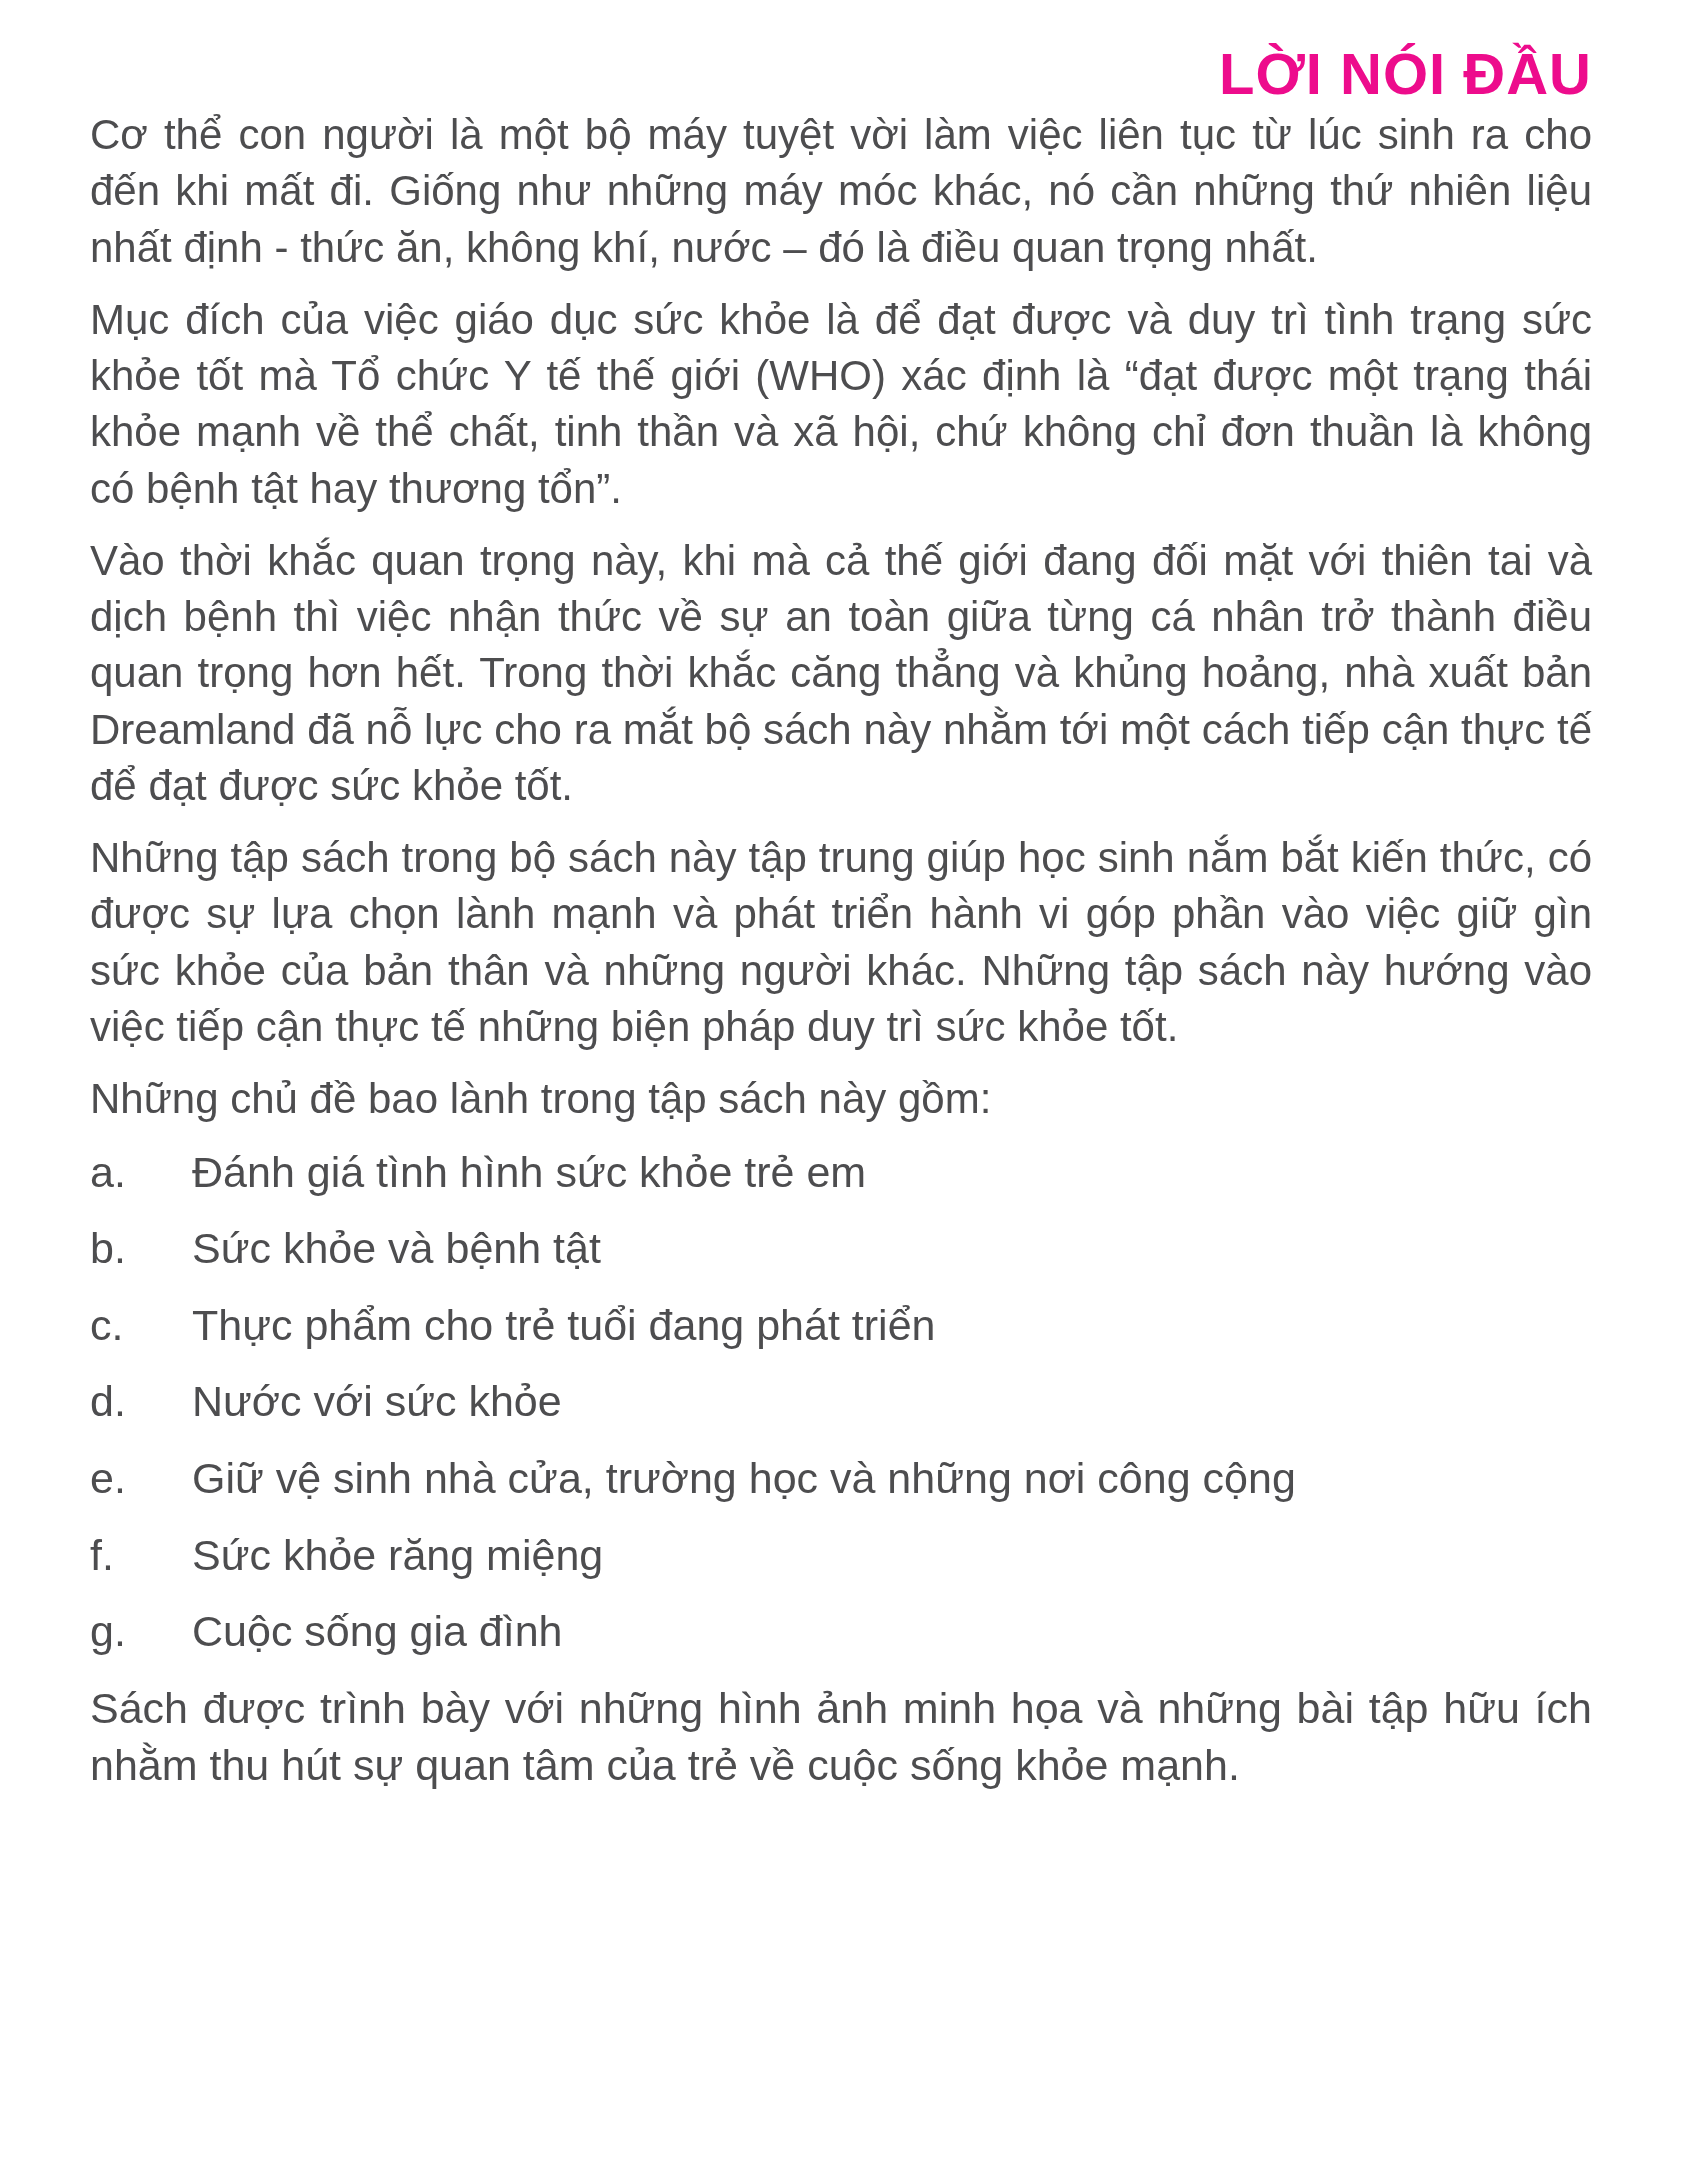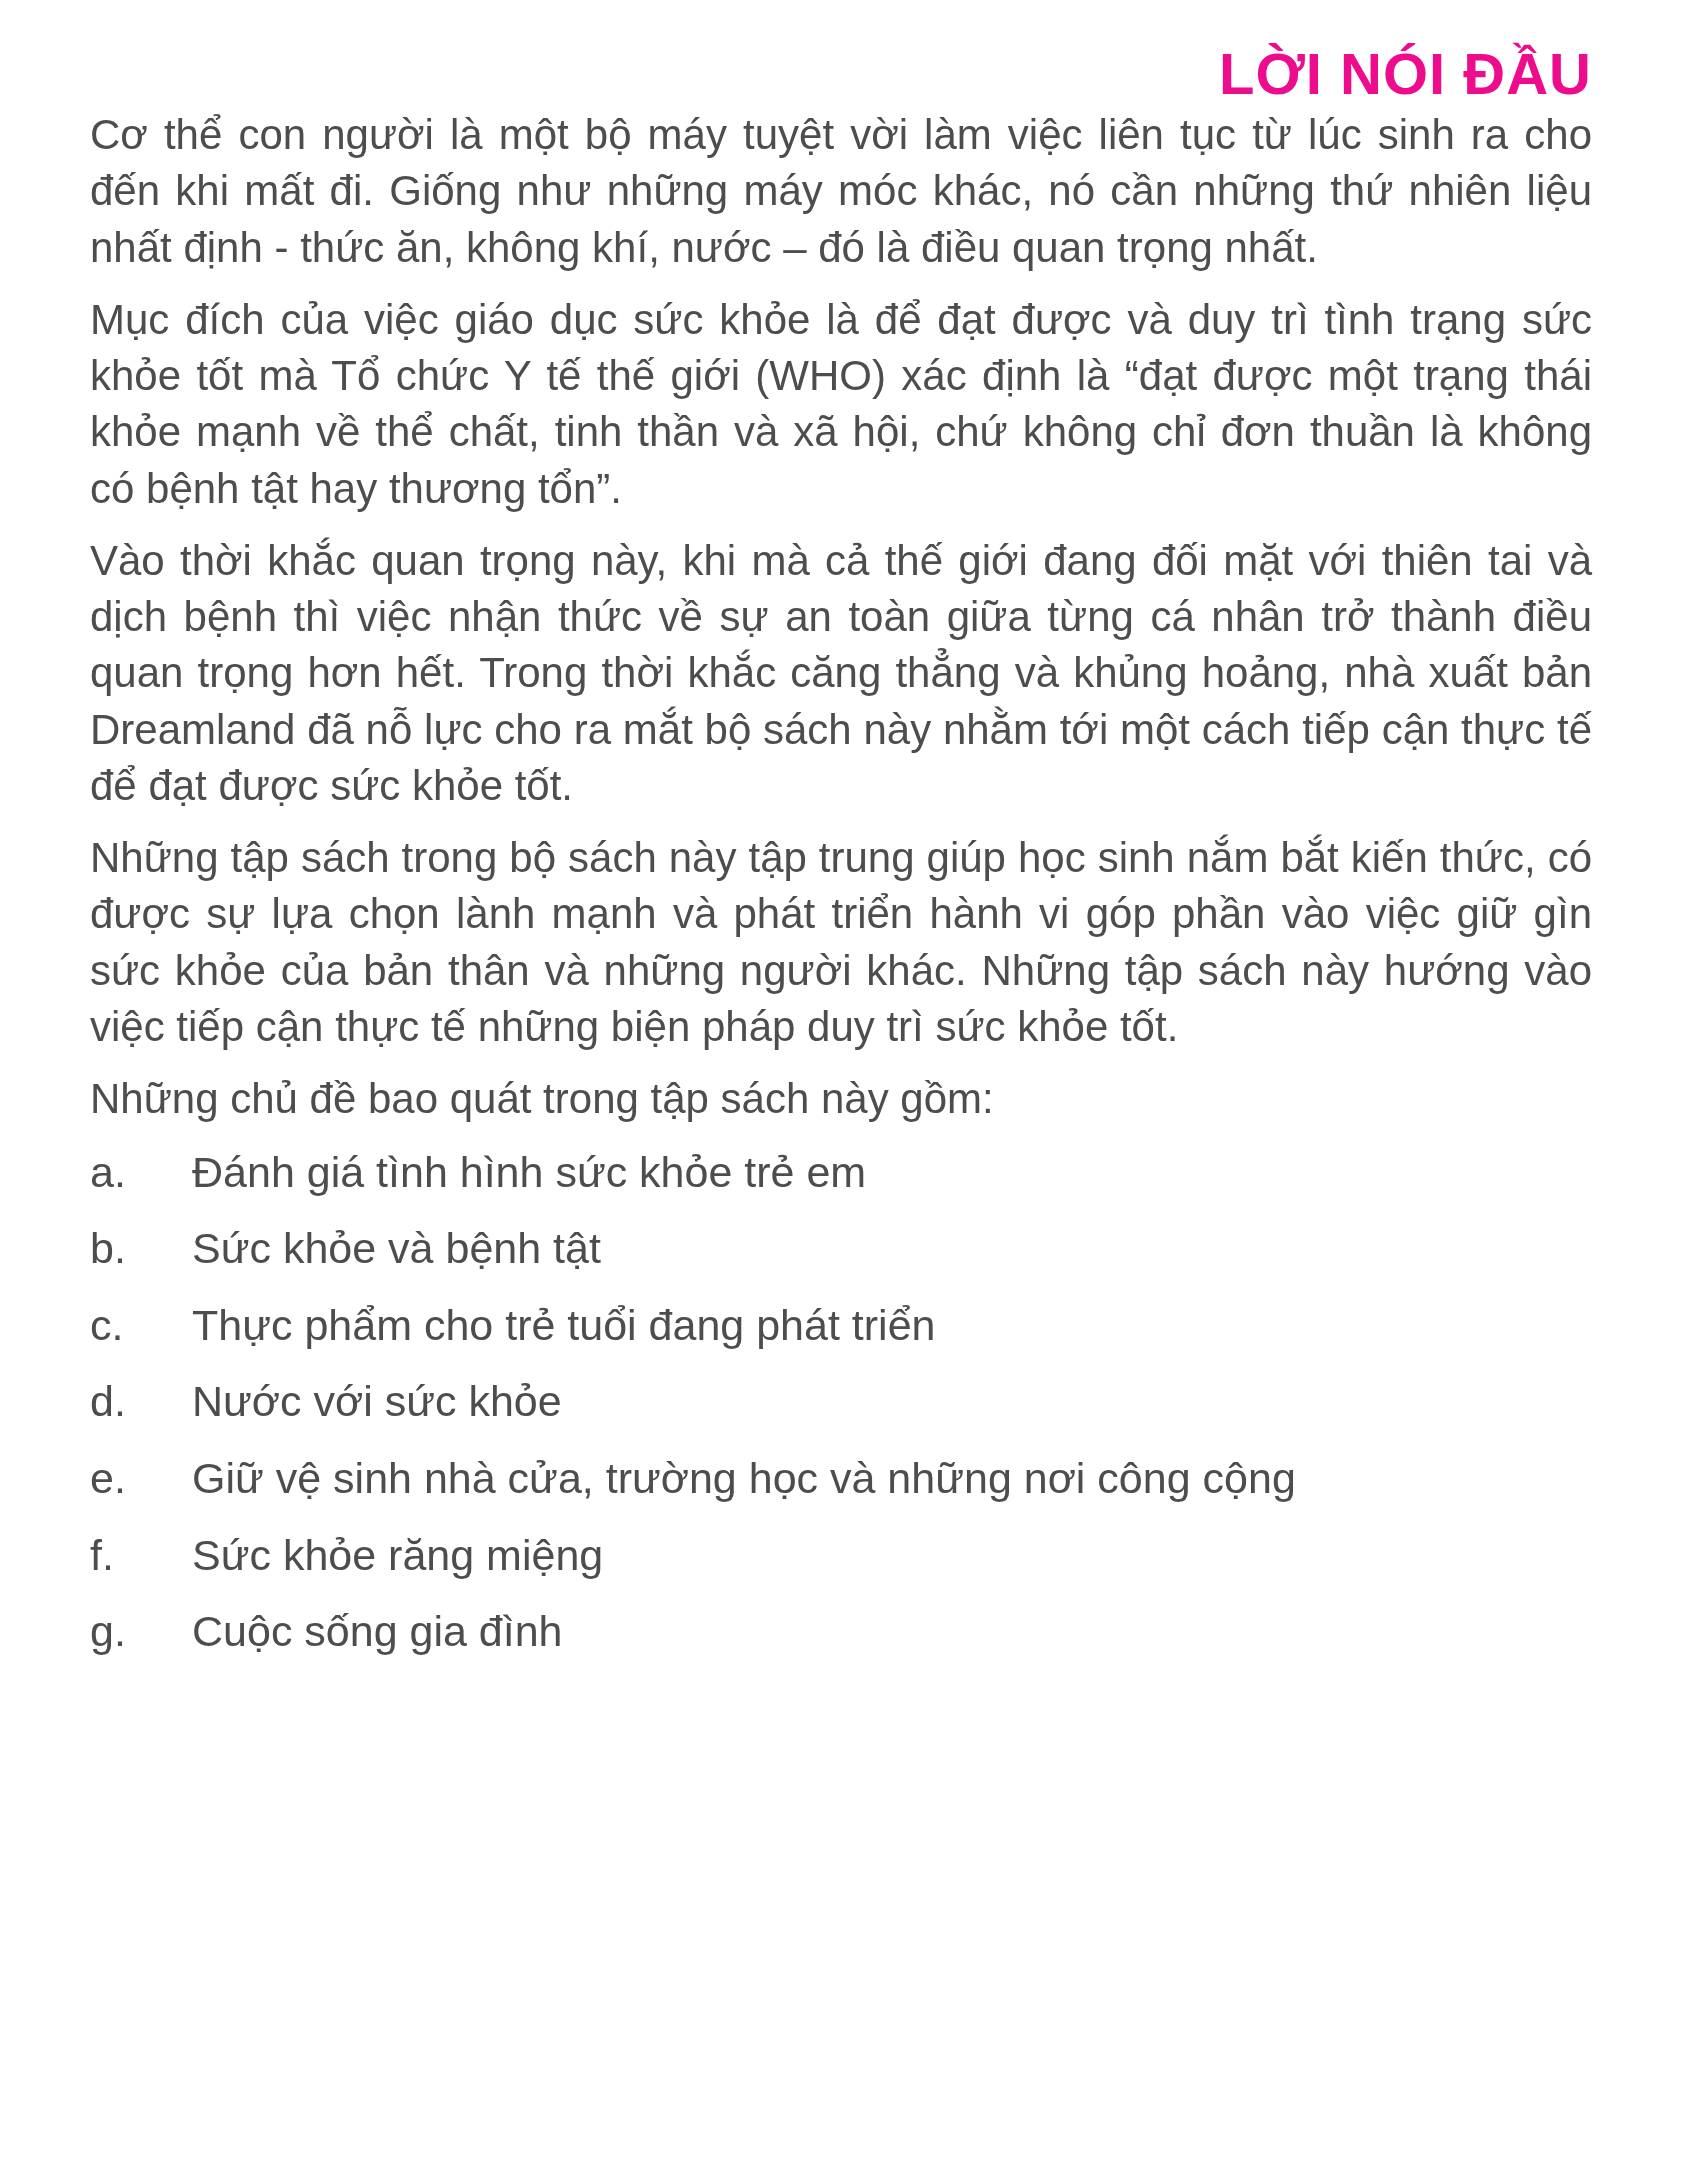--- a/index.html
+++ b/index.html
@@ -52,21 +52,21 @@
 <body style="background: rgb(255, 255, 255); color: rgb(77, 77, 79);">
 
 <div class="page">
 
   <h1 class="title" style="color: rgb(237, 12, 140);">LỜI NÓI ĐẦU</h1>
 
   <p class="body-par">Cơ thể con người là một bộ máy tuyệt vời làm việc liên tục từ lúc sinh ra cho đến khi mất đi. Giống như những máy móc khác, nó cần những thứ nhiên liệu nhất định - thức ăn, không khí, nước – đó là điều quan trọng nhất.</p>
   <p class="body-par">Mục đích của việc giáo dục sức khỏe là để đạt được và duy trì tình trạng sức khỏe tốt mà Tổ chức Y tế thế giới (WHO) xác định là “đạt được một trạng thái khỏe mạnh về thể chất, tinh thần và xã hội, chứ không chỉ đơn thuần là không có bệnh tật hay thương tổn”.</p>
   <p class="body-par">Vào thời khắc quan trọng này, khi mà cả thế giới đang đối mặt với thiên tai và dịch bệnh thì việc nhận thức về sự an toàn giữa từng cá nhân trở thành điều quan trọng hơn hết. Trong thời khắc căng thẳng và khủng hoảng, nhà xuất bản Dreamland đã nỗ lực cho ra mắt bộ sách này nhằm tới một cách tiếp cận thực tế để đạt được sức khỏe tốt.</p>
   <p class="body-par">Những tập sách trong bộ sách này tập trung giúp học sinh nắm bắt kiến thức, có được sự lựa chọn lành mạnh và phát triển hành vi góp phần vào việc giữ gìn sức khỏe của bản thân và những người khác. Những tập sách này hướng vào việc tiếp cận thực tế những biện pháp duy trì sức khỏe tốt.</p>
-  <p class="body-par">Những chủ đề bao quát trong tập sách này gồm:</p>
+  <p class="body-par">Những chủ đề bao lành trong tập sách này gồm:</p>
 
   <div class="topics">
     <div class="topic-item">
       <span class="topic-label">a.</span>
       <span class="topic-text">Đánh giá tình hình sức khỏe trẻ em</span>
     </div>
     <div class="topic-item">
       <span class="topic-label">b.</span>
       <span class="topic-text">Sức khỏe và bệnh tật</span>
     </div>
@@ -85,14 +85,15 @@
     <div class="topic-item">
       <span class="topic-label">f.</span>
       <span class="topic-text">Sức khỏe răng miệng</span>
     </div>
     <div class="topic-item">
       <span class="topic-label">g.</span>
       <span class="topic-text">Cuộc sống gia đình</span>
     </div>
   </div>
 
+  <p class="closing-par">Sách được trình bày với những hình ảnh minh họa và những bài tập hữu ích nhằm thu hút sự quan tâm của trẻ về cuộc sống khỏe mạnh.</p>
 
 </div>
 
 </body></html>

